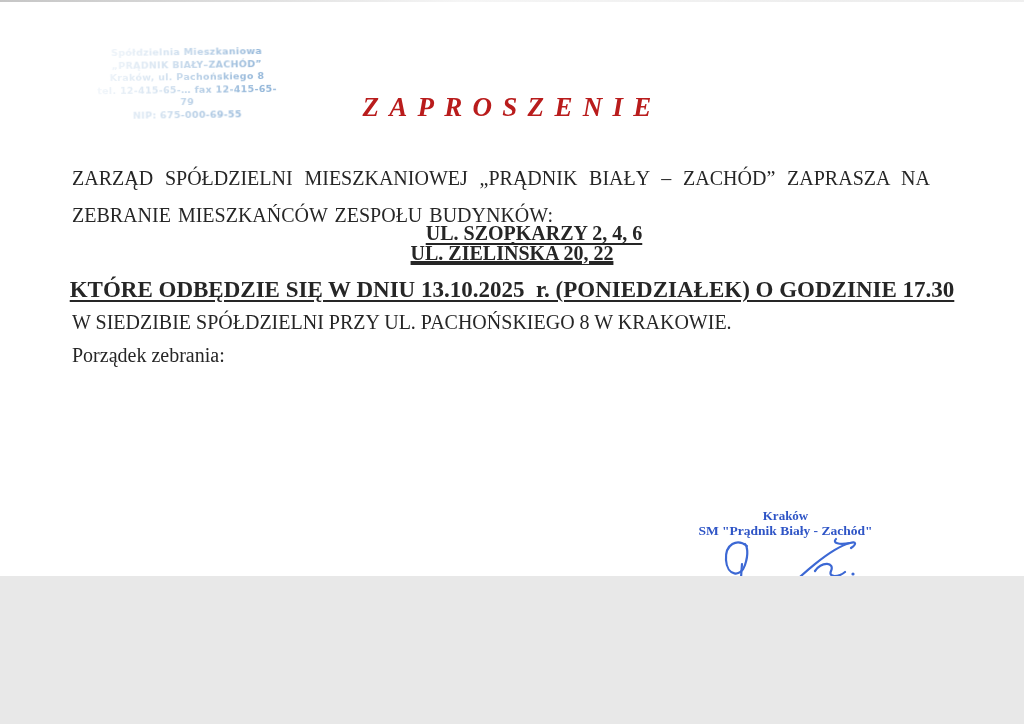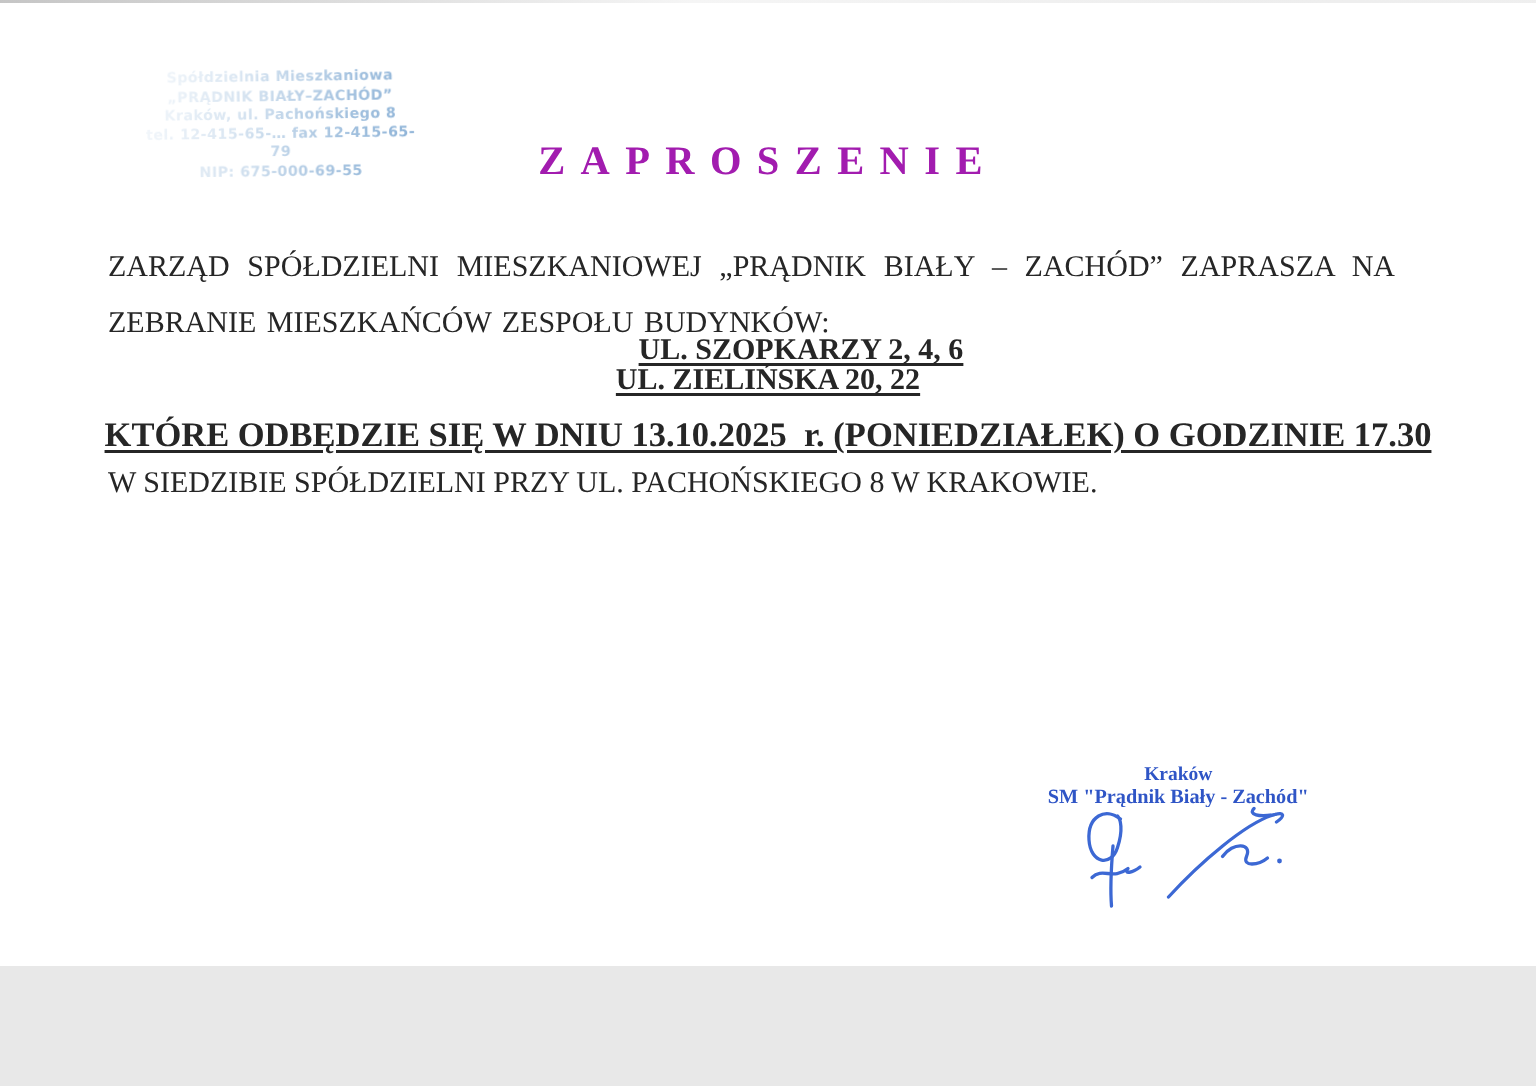--- a/index.html
+++ b/index.html
@@ -1,18 +1,18 @@
 <!DOCTYPE html>
 <html><head>
 <meta charset="utf-8">
 <style>
   html,body{margin:0;padding:0;background:#e8e8e8;}
   .page{
     position:relative;
-    width:1024px;height:644px;
+    width:1024px;height:576px;
     margin:0 auto;
     background:#ffffff;
     overflow:hidden;
     font-family:"Liberation Serif", serif;
     color:#262626;
   }
   .scan-line{
     position:absolute;top:0;left:0;right:0;height:2px;
     background:linear-gradient(to right, rgba(150,150,150,.55), rgba(205,205,205,.20) 45%, rgba(205,205,205,.35) 80%, rgba(190,190,190,.25));
   }
@@ -28,40 +28,41 @@
     transform:rotate(-0.8deg);
     filter:blur(.35px);
     -webkit-mask-image:linear-gradient(100deg, rgba(0,0,0,.06) 0%, rgba(0,0,0,.30) 35%, rgba(0,0,0,.70) 70%, rgba(0,0,0,.95) 100%);
     mask-image:linear-gradient(100deg, rgba(0,0,0,.06) 0%, rgba(0,0,0,.30) 35%, rgba(0,0,0,.70) 70%, rgba(0,0,0,.95) 100%);
   }
   .doc-title{
     position:absolute;top:92px;left:0;width:100%;
     text-align:center;
     font-size:27px;font-weight:bold;
     letter-spacing:.38em;
-    color:#a21caf;
+    color:#b91c1c;
+    font-style:italic;
   }
   .intro{
     position:absolute;left:72px;top:140px;width:858px;
     font-size:20px;line-height:37px;
     text-align:justify;
     word-spacing:2px;
   }
   .center-line{
     position:absolute;left:0;width:100%;
     text-align:center;
     font-size:20px;font-weight:bold;
   }
   .center-line > span{
     text-decoration:underline;
     text-decoration-thickness:2px;
     text-underline-offset:3px;
   }
   .addr1{top:222px;padding-left:22px;}
-  .addr2{top:242px;}
+  .addr2{top:242px;text-decoration:underline;}
   .meeting{top:277px;font-size:23px;}
   .venue{
     position:absolute;left:72px;top:311px;
     font-size:20px;
   }
   .agenda-label{
     position:absolute;left:72px;top:344px;
     font-size:20px;
   }
   .agenda-list{
@@ -114,20 +115,21 @@
   <div class="center-line addr2">
     <span>UL. ZIELIŃSKA 20, 22</span>
   </div>
 
   <div class="center-line meeting">
     <span>KTÓRE ODBĘDZIE SIĘ W DNIU 13.10.2025&nbsp; r. (PONIEDZIAŁEK) O GODZINIE 17.30</span>
   </div>
 
   <div class="venue">W SIEDZIBIE SPÓŁDZIELNI PRZY UL. PACHOŃSKIEGO 8 W KRAKOWIE.</div>
 
+  <div class="agenda-label">Porządek zebrania:</div>
 
 
 
   <div class="sig-block">
     <div class="sig-line1">Kraków</div>
     <div class="sig-line2">SM "Prądnik Biały - Zachód"</div>
   </div>
 
   <svg class="signatures" viewBox="0 0 185 80" xmlns="http://www.w3.org/2000/svg" aria-hidden="true">
     <g fill="none" stroke="#3c68d4" stroke-width="2.2" stroke-linecap="round" stroke-linejoin="round">

